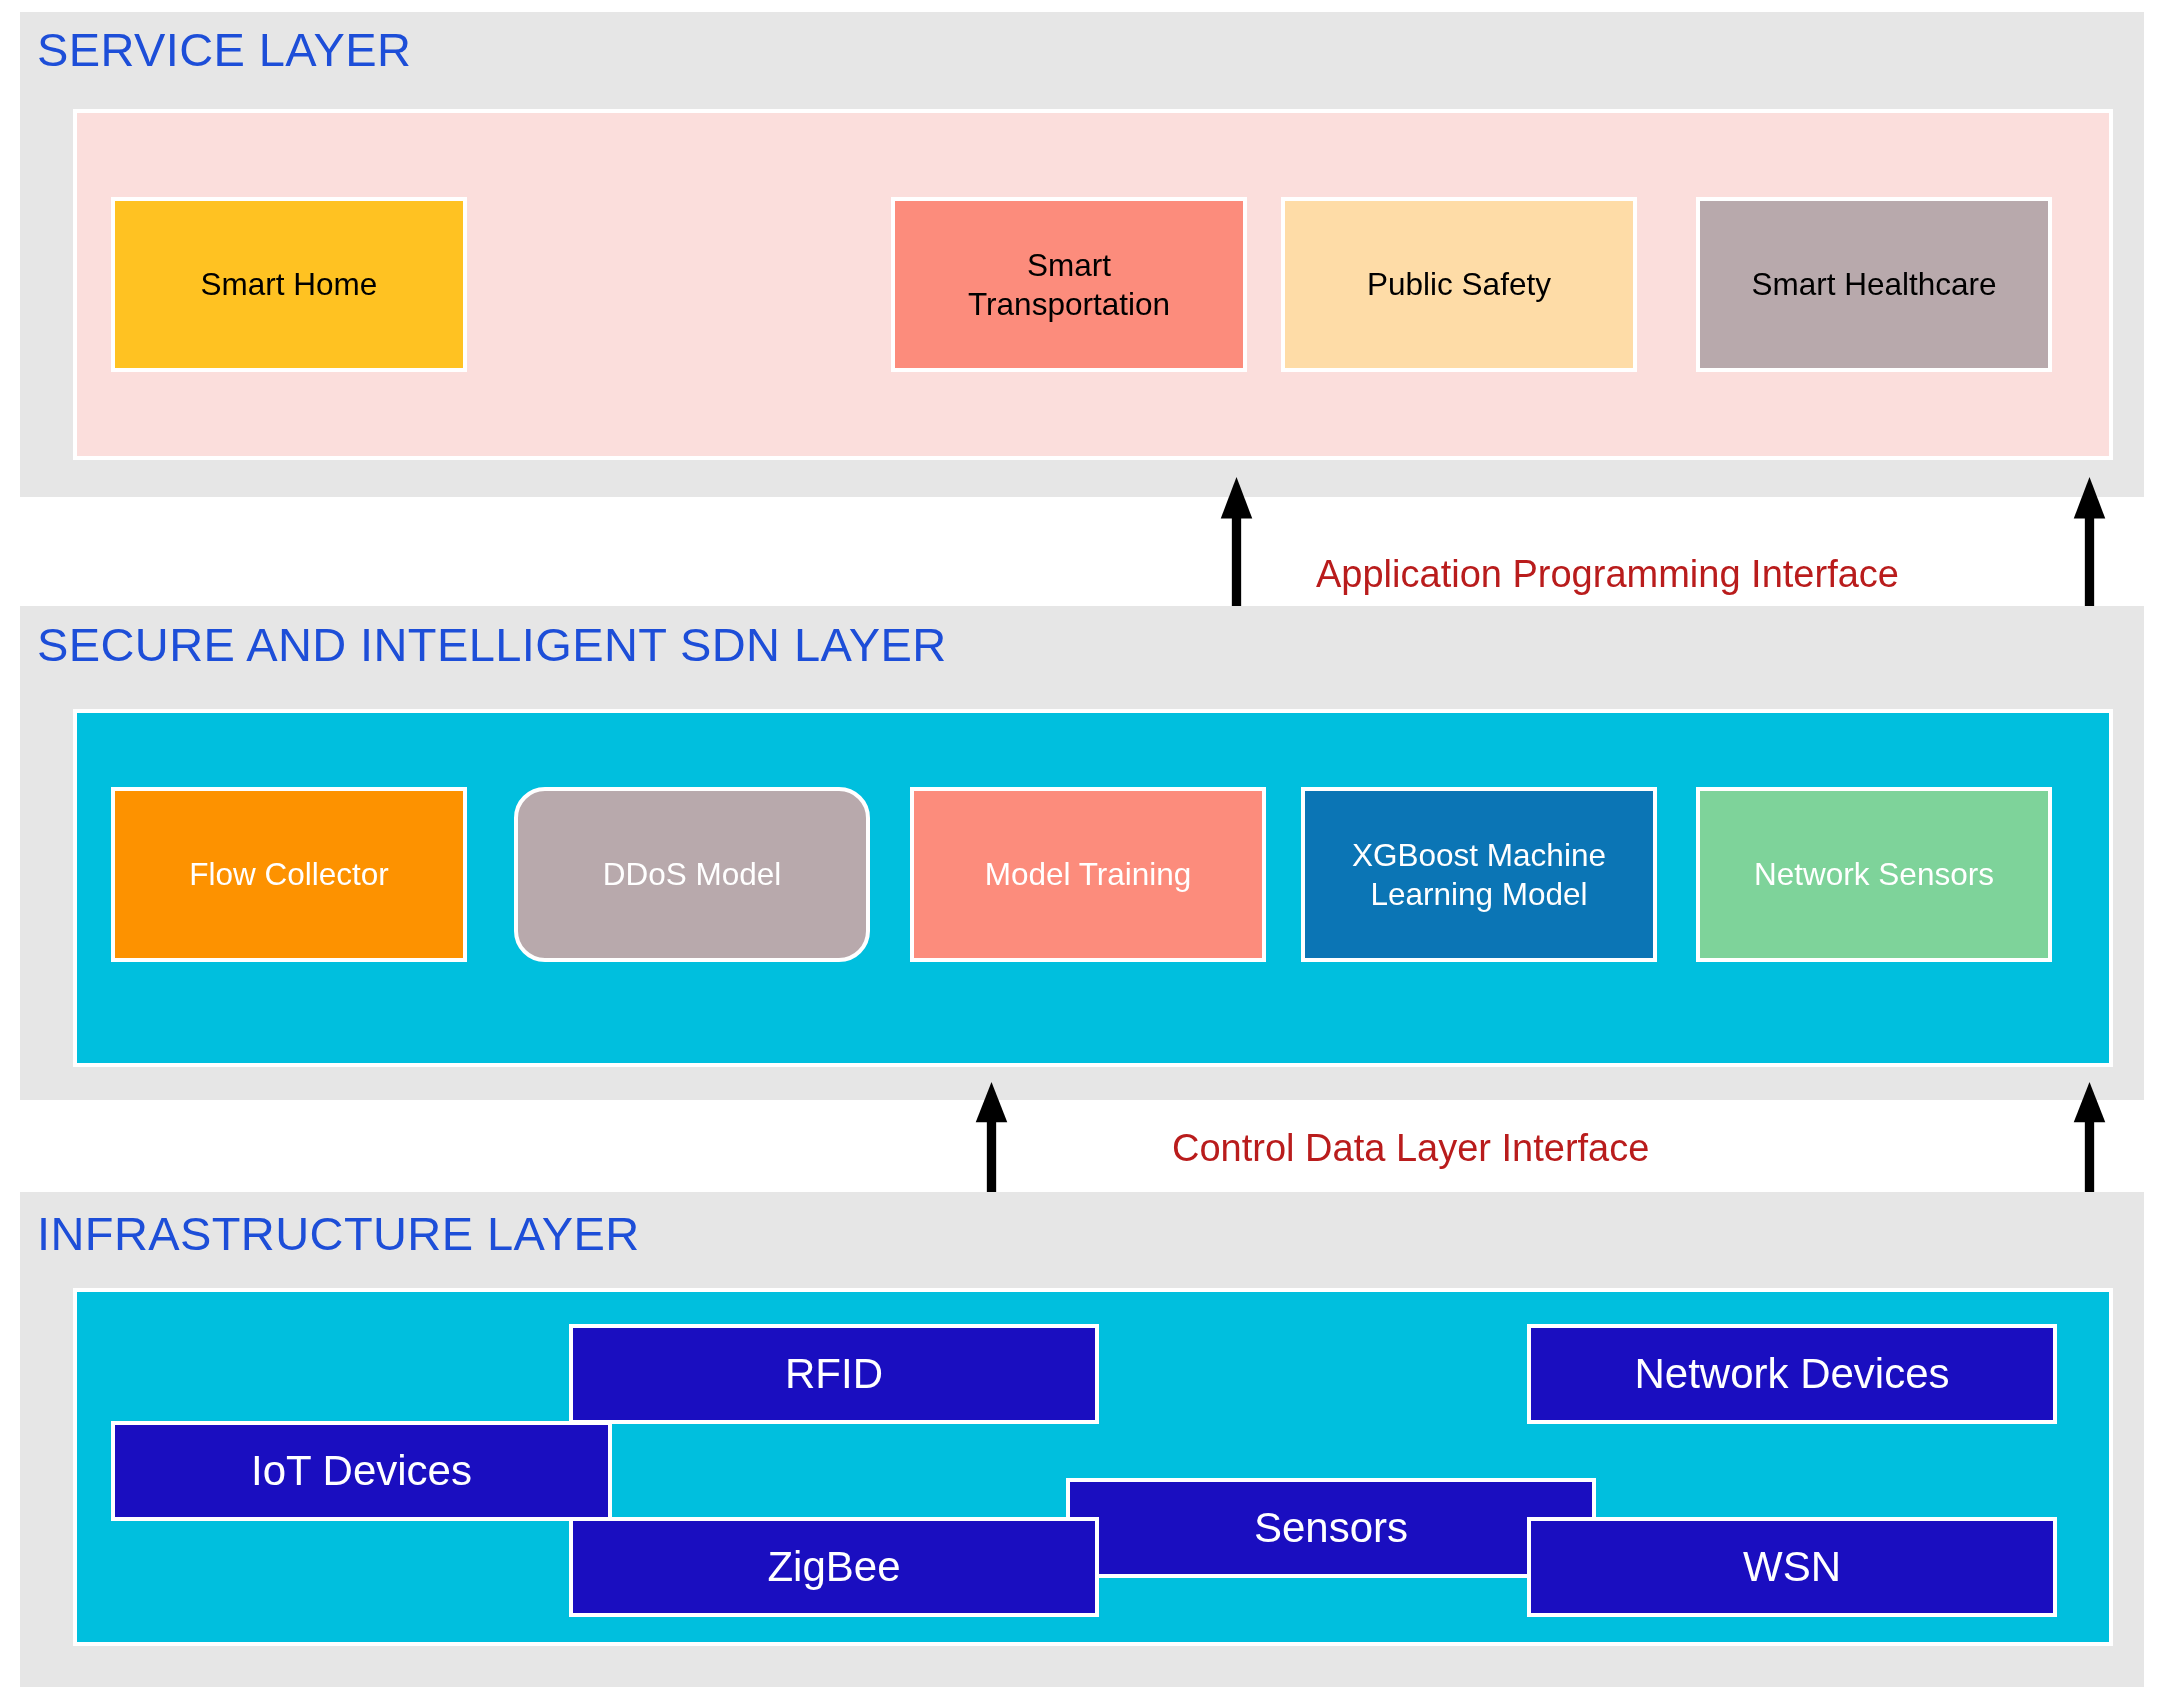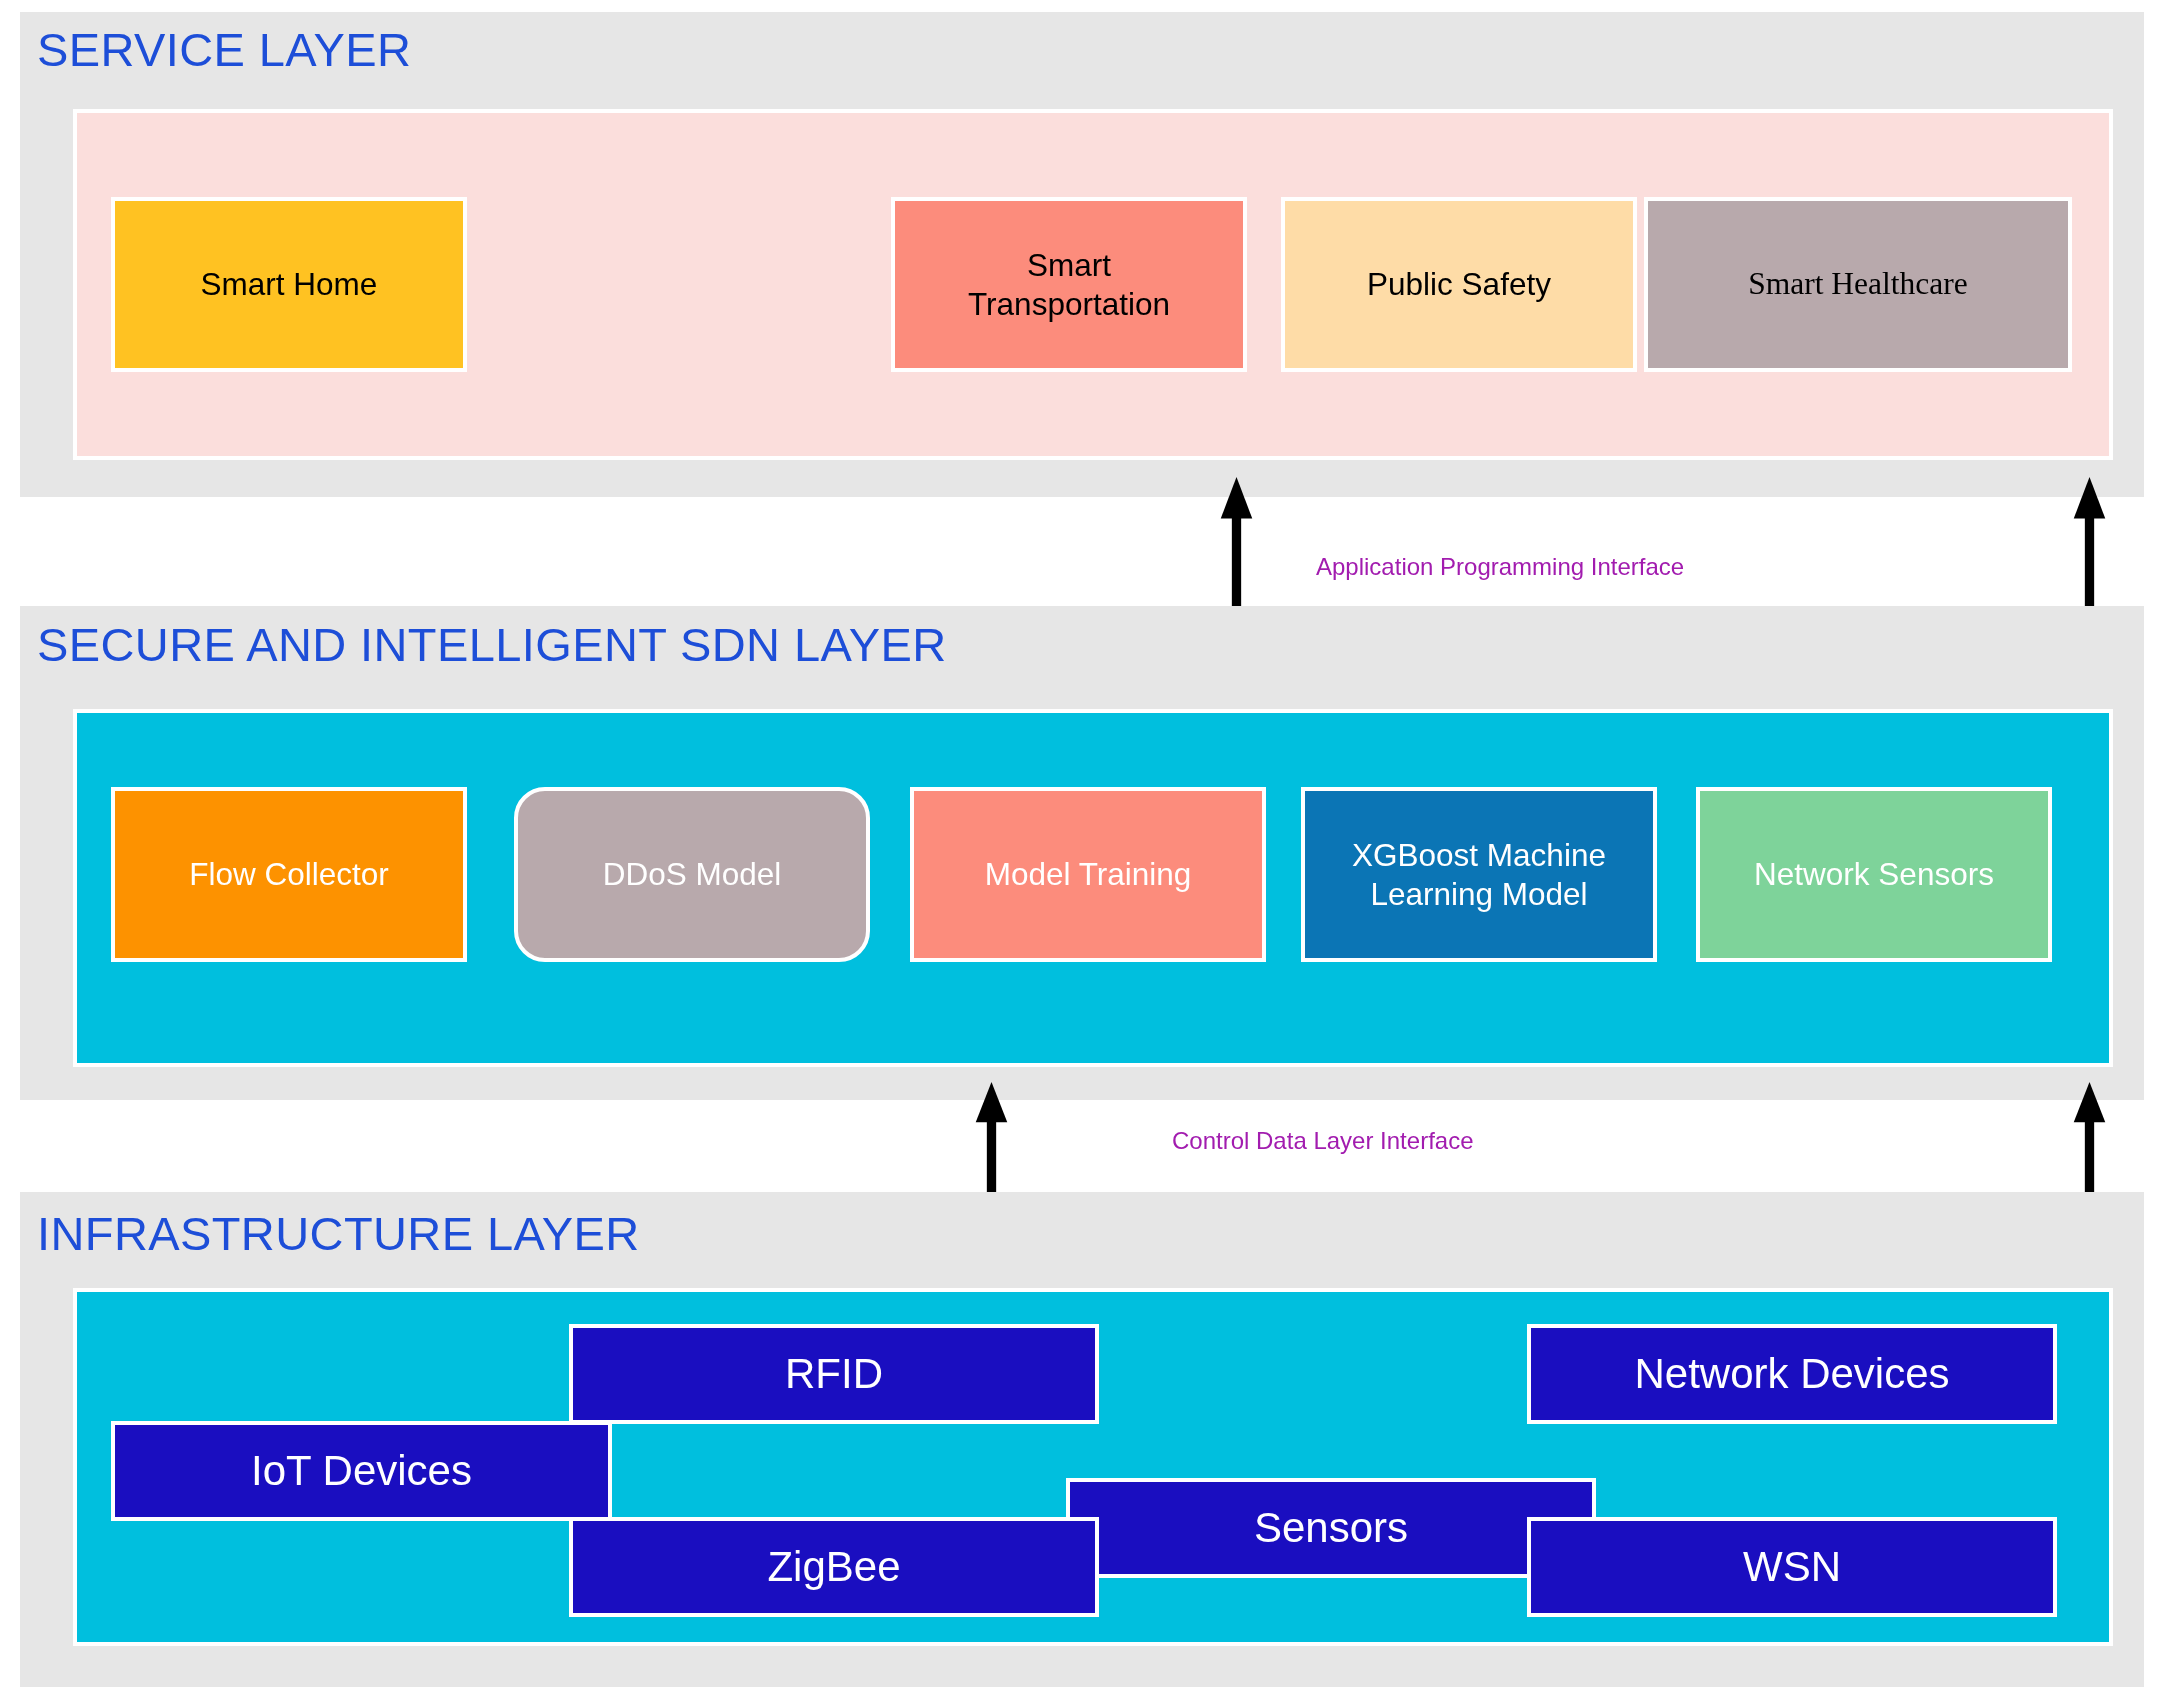--- a/index.html
+++ b/index.html
@@ -41,22 +41,22 @@
   }
   .node-txt{display:block;width:100%;}
 
   .svc-node{font-size:31.5px;color:#000000;}
   .sdn-node{font-size:31.5px;color:#ffffff;}
   .inf-node{font-size:42px;color:#ffffff;}
 
   
   .iface-label{
     position:absolute;
-    font-size:24px;
-    color:#a21caf;
+    font-size:38px;
+    color:#b91c1c;
     white-space:nowrap;
     line-height:1;
   }
 
   
   .arrow{position:absolute;}
   .arrow svg{display:block;}
 </style>
 </head>
 <body>
@@ -75,21 +75,21 @@
 
 
   <div class="abs node svc-node" style="left:891px;top:197px;width:356px;height:175px;background:#fc8c7c;">
     <span class="node-txt">Smart<br>Transportation</span>
   </div>
 
   <div class="abs node svc-node" style="left:1281px;top:197px;width:356px;height:175px;background:#fedca7;">
     <span class="node-txt">Public Safety</span>
   </div>
 
-  <div class="abs node svc-node" style="left:1644px;top:197px;width:428px;height:175px;background:#b8a9ac;font-family:Liberation Serif, serif;">
+  <div class="abs node svc-node" style="left:1696px;top:197px;width:356px;height:175px;background:#b8a9ac;">
     <span class="node-txt">Smart Healthcare</span>
   </div>
 
   <div class="arrow" style="left:1215px;top:477px;width:43px;height:229px;">
     <svg width="43" height="229" viewBox="0 0 60 320">
       <line x1="30" y1="28" x2="30" y2="292" stroke="#000000" stroke-width="13"></line>
       <polygon points="30,0 8,58 52,58" fill="#000000"></polygon>
       <polygon points="30,320 8,262 52,262" fill="#000000"></polygon>
     </svg>
   </div>

